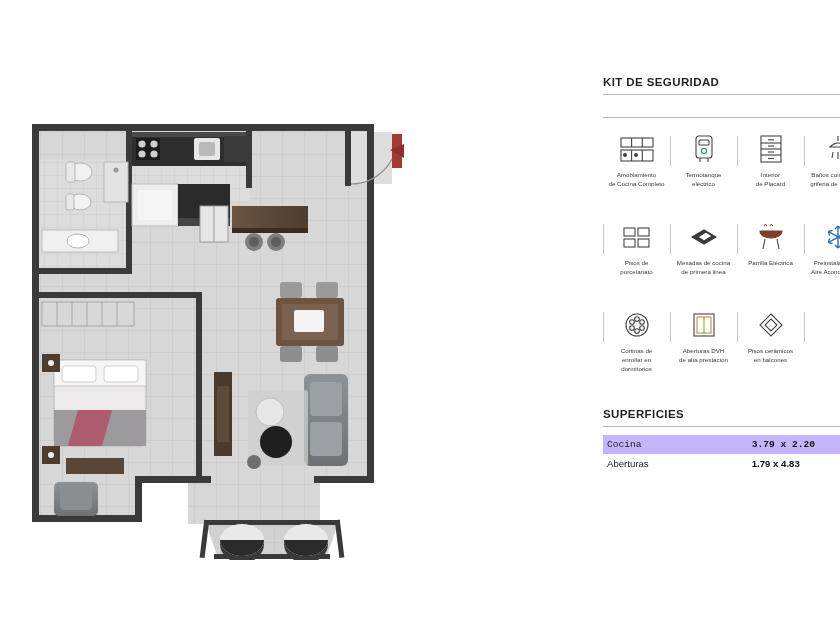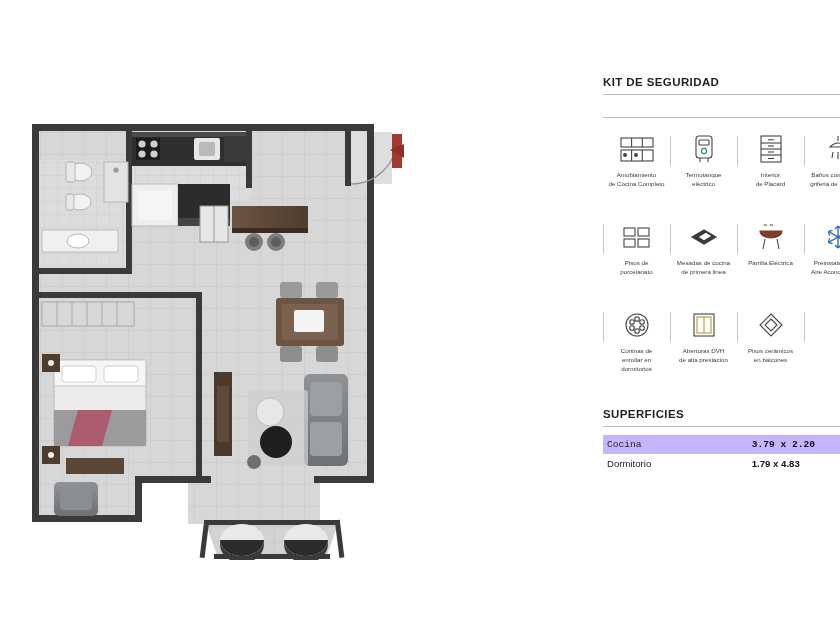--- a/index.html
+++ b/index.html
@@ -505,19 +505,19 @@
     </div>
     <div class="rule" style="margin-bottom:8px;"></div>
 
     <table class="sup-table">
       <tbody>
         <tr class="alt">
           <td class="name">Cocina</td>
           <td class="dim">3.79 x 2.20</td>
         </tr>
         <tr>
-          <td class="name">Dormitorio</td>
+          <td class="name">Aberturas</td>
           <td class="dim">1.79 x 4.83</td>
         </tr>
       </tbody>
     </table>
   </div>
 </div>
 
 </body></html>

